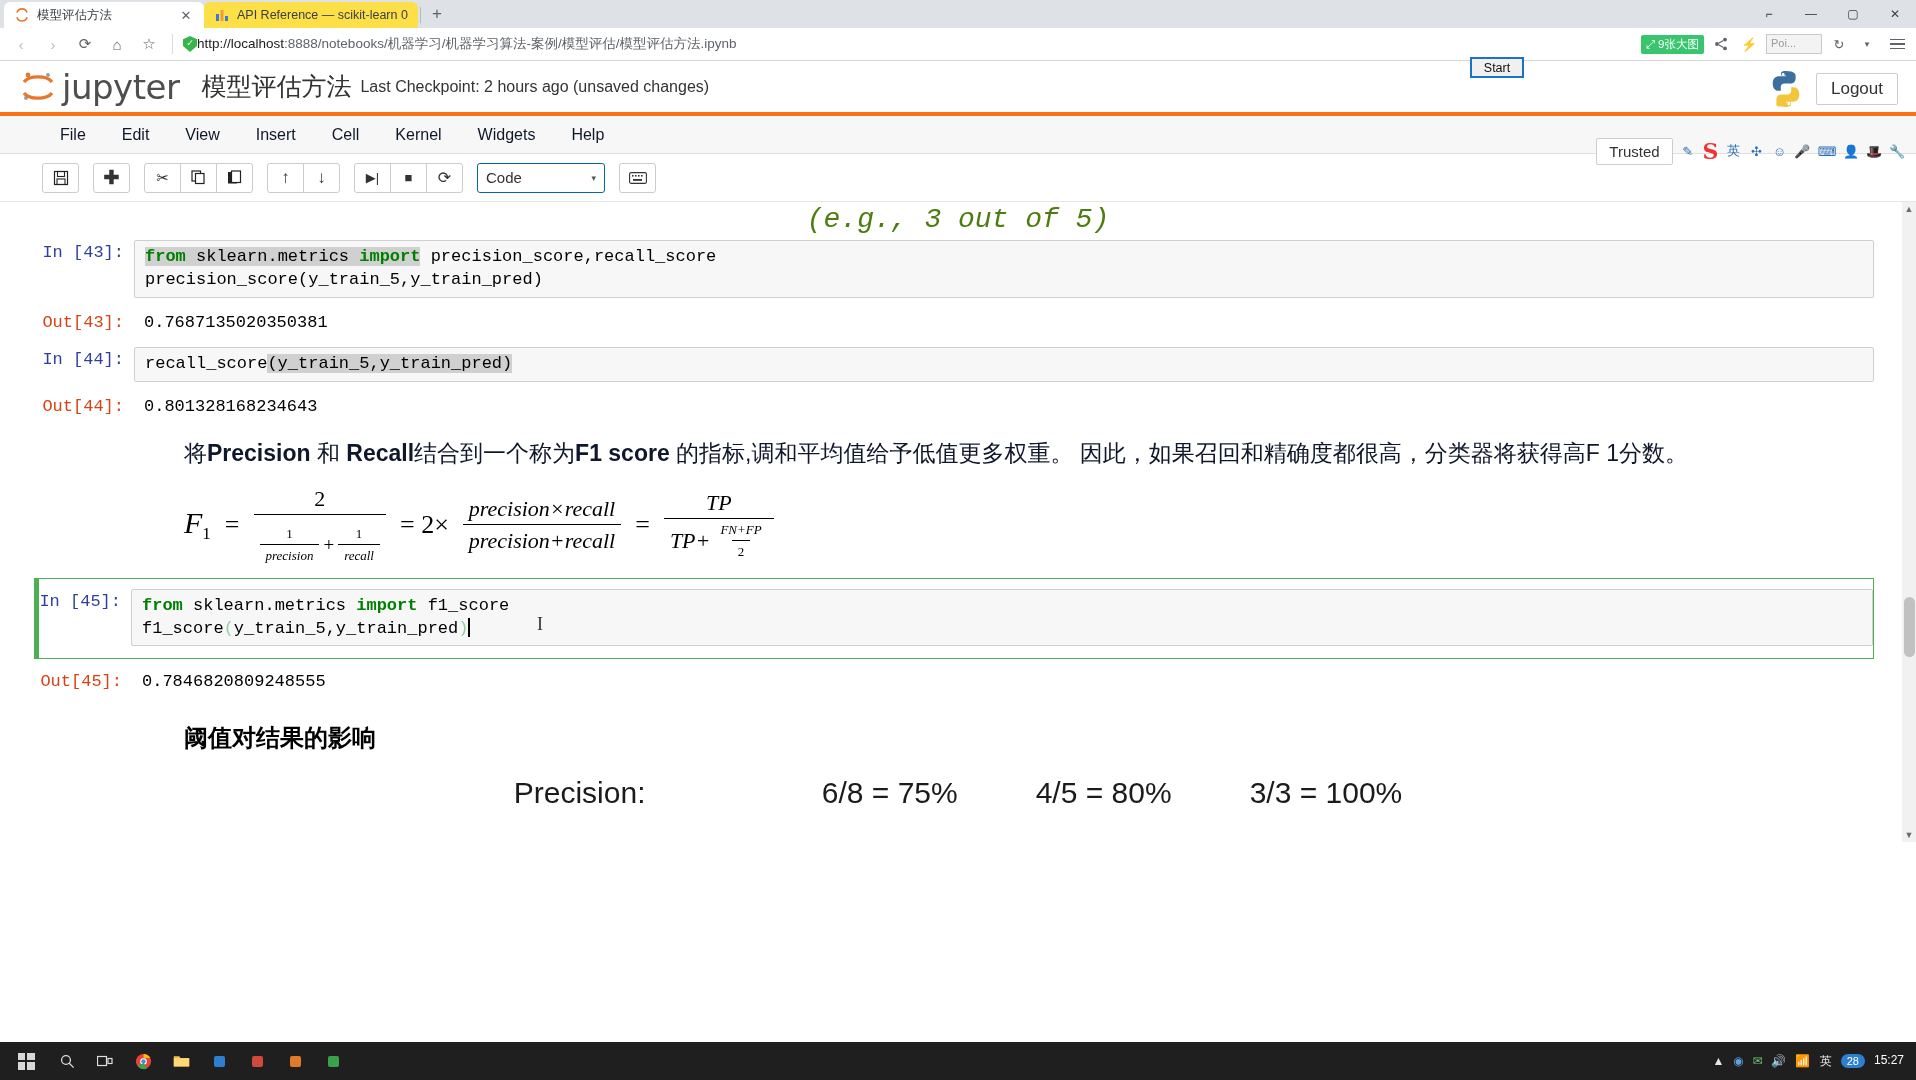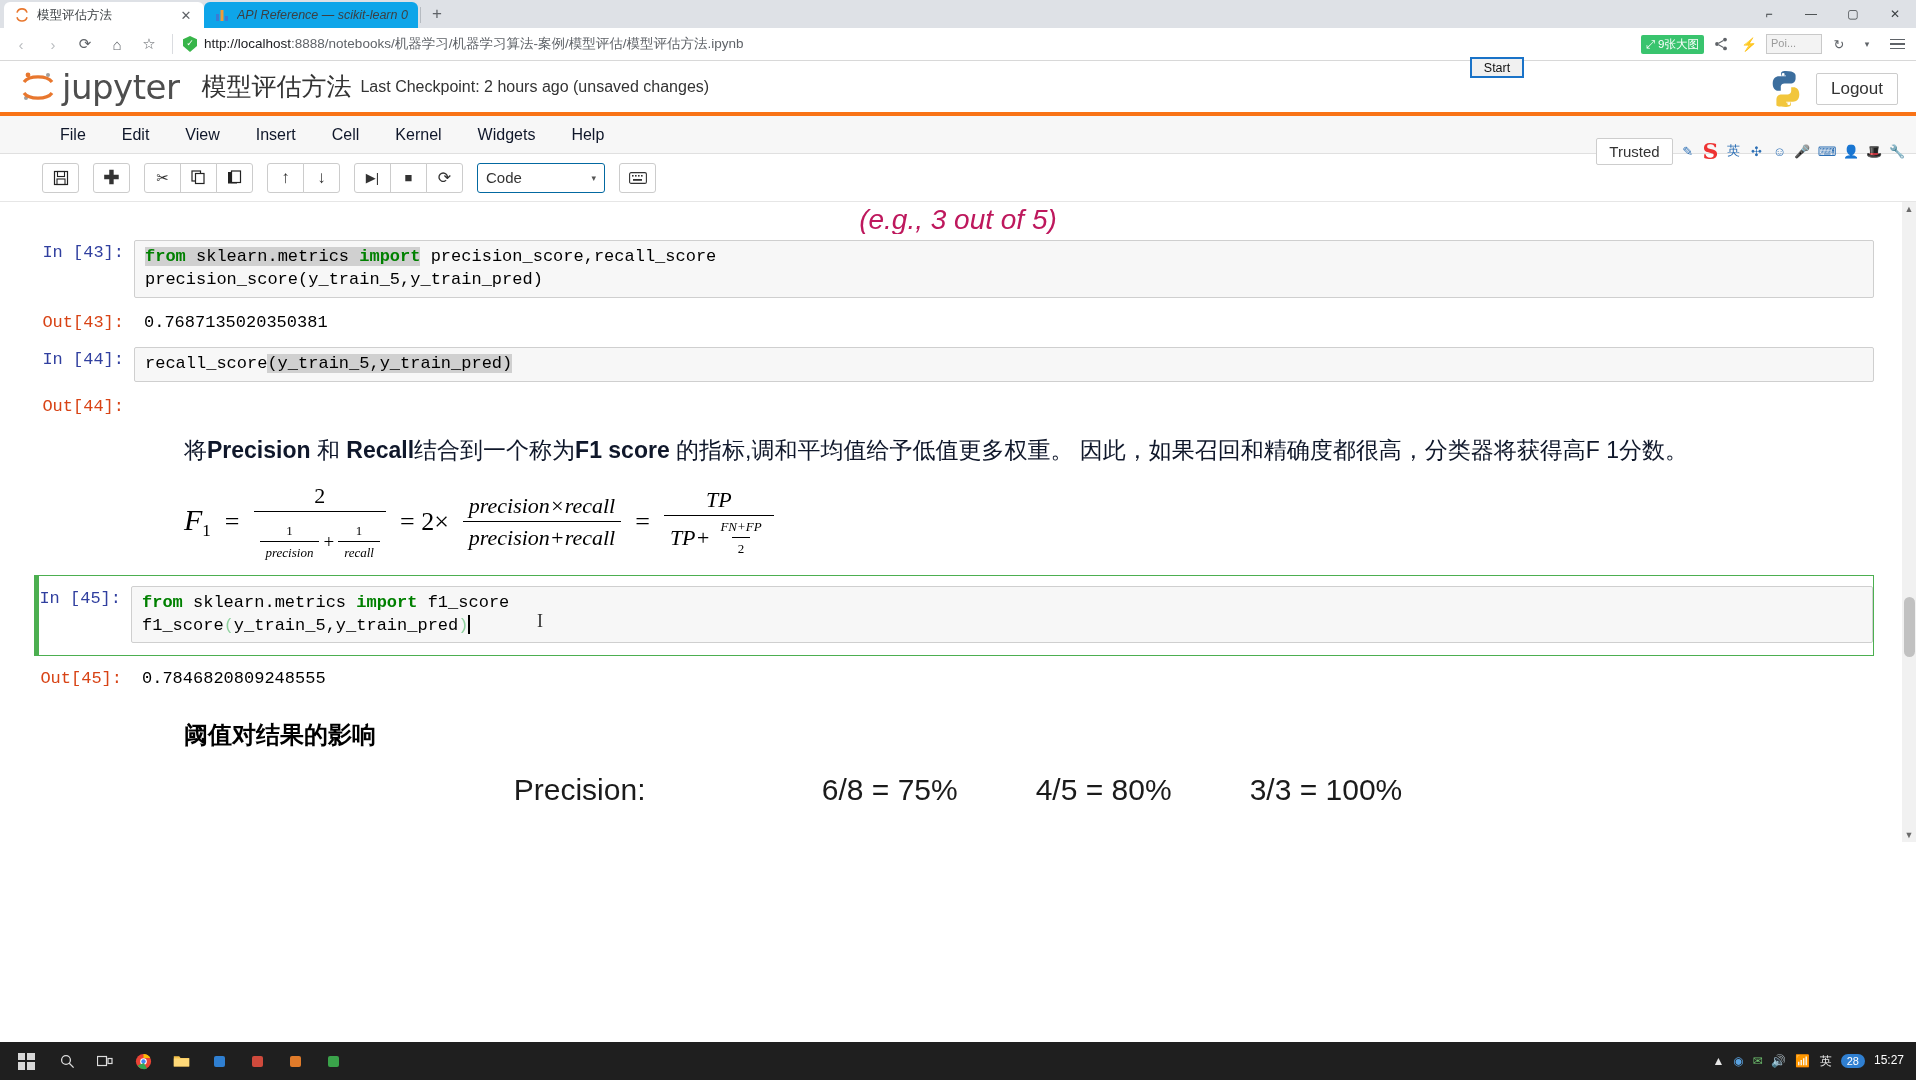--- a/index.html
+++ b/index.html
@@ -21,21 +21,21 @@
     padding-left:4px; position:relative;
   }
   .tab {
     height:26px; display:flex; align-items:center;
     padding:0 10px; gap:8px;
     font-size:12.5px; color:#3c4043;
     border-radius:6px 6px 0 0; position:relative;
     max-width:225px; min-width:200px;
   }
   .tab.active { background:#ffffff; }
-  .tab.inactive { background:#0ea5e9;font-style:italic; }
+  .tab.inactive { background:#fde047; }
   .tab-fav { width:15px; height:15px; flex:0 0 15px; display:flex; align-items:center; justify-content:center; }
   .tab-title { flex:1; white-space:nowrap; overflow:hidden; text-overflow:ellipsis; font-size:12.5px; }
   .tab-close { width:16px; height:16px; flex:0 0 16px; color:#5f6368; font-size:13px;
                display:flex; align-items:center; justify-content:center; }
   .tab-sep { width:1px; height:16px; background:#b6bbc1; margin:0 2px 5px 2px; }
   .newtab { width:28px; height:28px; display:flex; align-items:center; justify-content:center;
             color:#5f6368; font-size:17px; }
 
   .winbtns { position:absolute; right:0; top:0; height:28px; display:flex; align-items:center; }
   .winbtn { width:42px; height:28px; display:flex; align-items:center; justify-content:center;
@@ -43,21 +43,21 @@
 
   .navbar {
     height:33px; background:#ffffff; display:flex; align-items:center;
     padding:0 6px; gap:2px; border-bottom:1px solid #d8d8d8;
   }
   .navbtn { width:30px; height:28px; display:flex; align-items:center; justify-content:center;
             color:#5f6368; font-size:15px; }
   .navbtn.dim { color:#b9bcbf; }
   .nav-divider { width:1px; height:20px; background:#dadce0; margin:0 6px; }
   .omnibox {
-    flex:1; height:26px; display:flex; align-items:center; gap:7px;
+    flex:1; height:26px; display:flex; align-items:center; gap:0;
     font-size:13.5px; color:#4a4a4a; padding-left:2px;
   }
   .shield { width:14px; height:16px; background:#38b54a; flex:0 0 14px;
             clip-path: polygon(50% 0, 100% 20%, 100% 62%, 50% 100%, 0 62%, 0 20%); position:relative; }
   .shield::after { content:"✓"; position:absolute; left:0; right:0; top:0px; text-align:center;
                    color:#fff; font-size:9px; line-height:15px; }
   .url-host { color:#202124; }
   .url-rest { color:#5f6368; }
   .omni-right { display:flex; align-items:center; gap:6px; }
   .green-badge {
@@ -119,22 +119,22 @@
     width:128px; height:30px; border:1px solid #0369a1; background:#fff;
     display:flex; align-items:center; justify-content:space-between;
     padding:0 8px; font-size:15px; color:#333; border-radius:3px; margin-right:14px;
   }
   .tb-caret { font-size:9px; color:#555; }
 
   
   .nb-scroll { position:relative; height:640px; overflow:hidden; background:#fff; }
   .nb-inner { padding:0 0 0 0; }
 
-  .nb-topimg { text-align:center; color:#be185d; font-size:28px; font-style:italic;
-               font-family:Liberation Sans, sans-serif; padding-top:2px; height:32px;
+  .nb-topimg { text-align:center; color:#4d7c0f; font-size:28px; font-style:italic;
+               font-family:Liberation Mono, monospace; padding-top:2px; height:32px;
                overflow:hidden; }
 
   .cell { display:flex; padding:6px 0 6px 0; margin:0 42px; position:relative; }
   .cell.selected {
     border:1px solid #4caf50; border-left:5px solid #4caf50;
     margin:4px 42px 4px 34px; padding:10px 0 12px 0;
   }
   .prompt {
     width:92px; flex:0 0 92px; text-align:right; padding-right:10px;
     font-family:"Liberation Mono", monospace; font-size:17px; color:#303f9f;
@@ -416,20 +416,21 @@
       </div>
 
       <div class="cell">
         <div class="prompt">In [44]:</div>
         <div class="cell-input">
           <div><span>recall_score</span><span class="sel">(y_train_5,y_train_pred)</span></div>
         </div>
       </div>
       <div class="cell">
         <div class="prompt out">Out[44]:</div>
+        <div class="cell-output">0.801328168234643</div>
       </div>
 
       <div class="md-block">
         <div class="md-para"><span>将</span><b>Precision</b><span> 和 </span><b>Recall</b><span>结合到一个称为</span><b>F1 score</b><span> 的指标,调和平均值给予低值更多权重。 因此，如果召回和精确度都很高，分类器将获得高F 1分数。</span></div>
       </div>
 
       <div class="formula">
         <span class="f-sym"><span>F</span><span class="f-sub">1</span></span>
         <span class="f-eq">=</span>
         <span class="frac">

